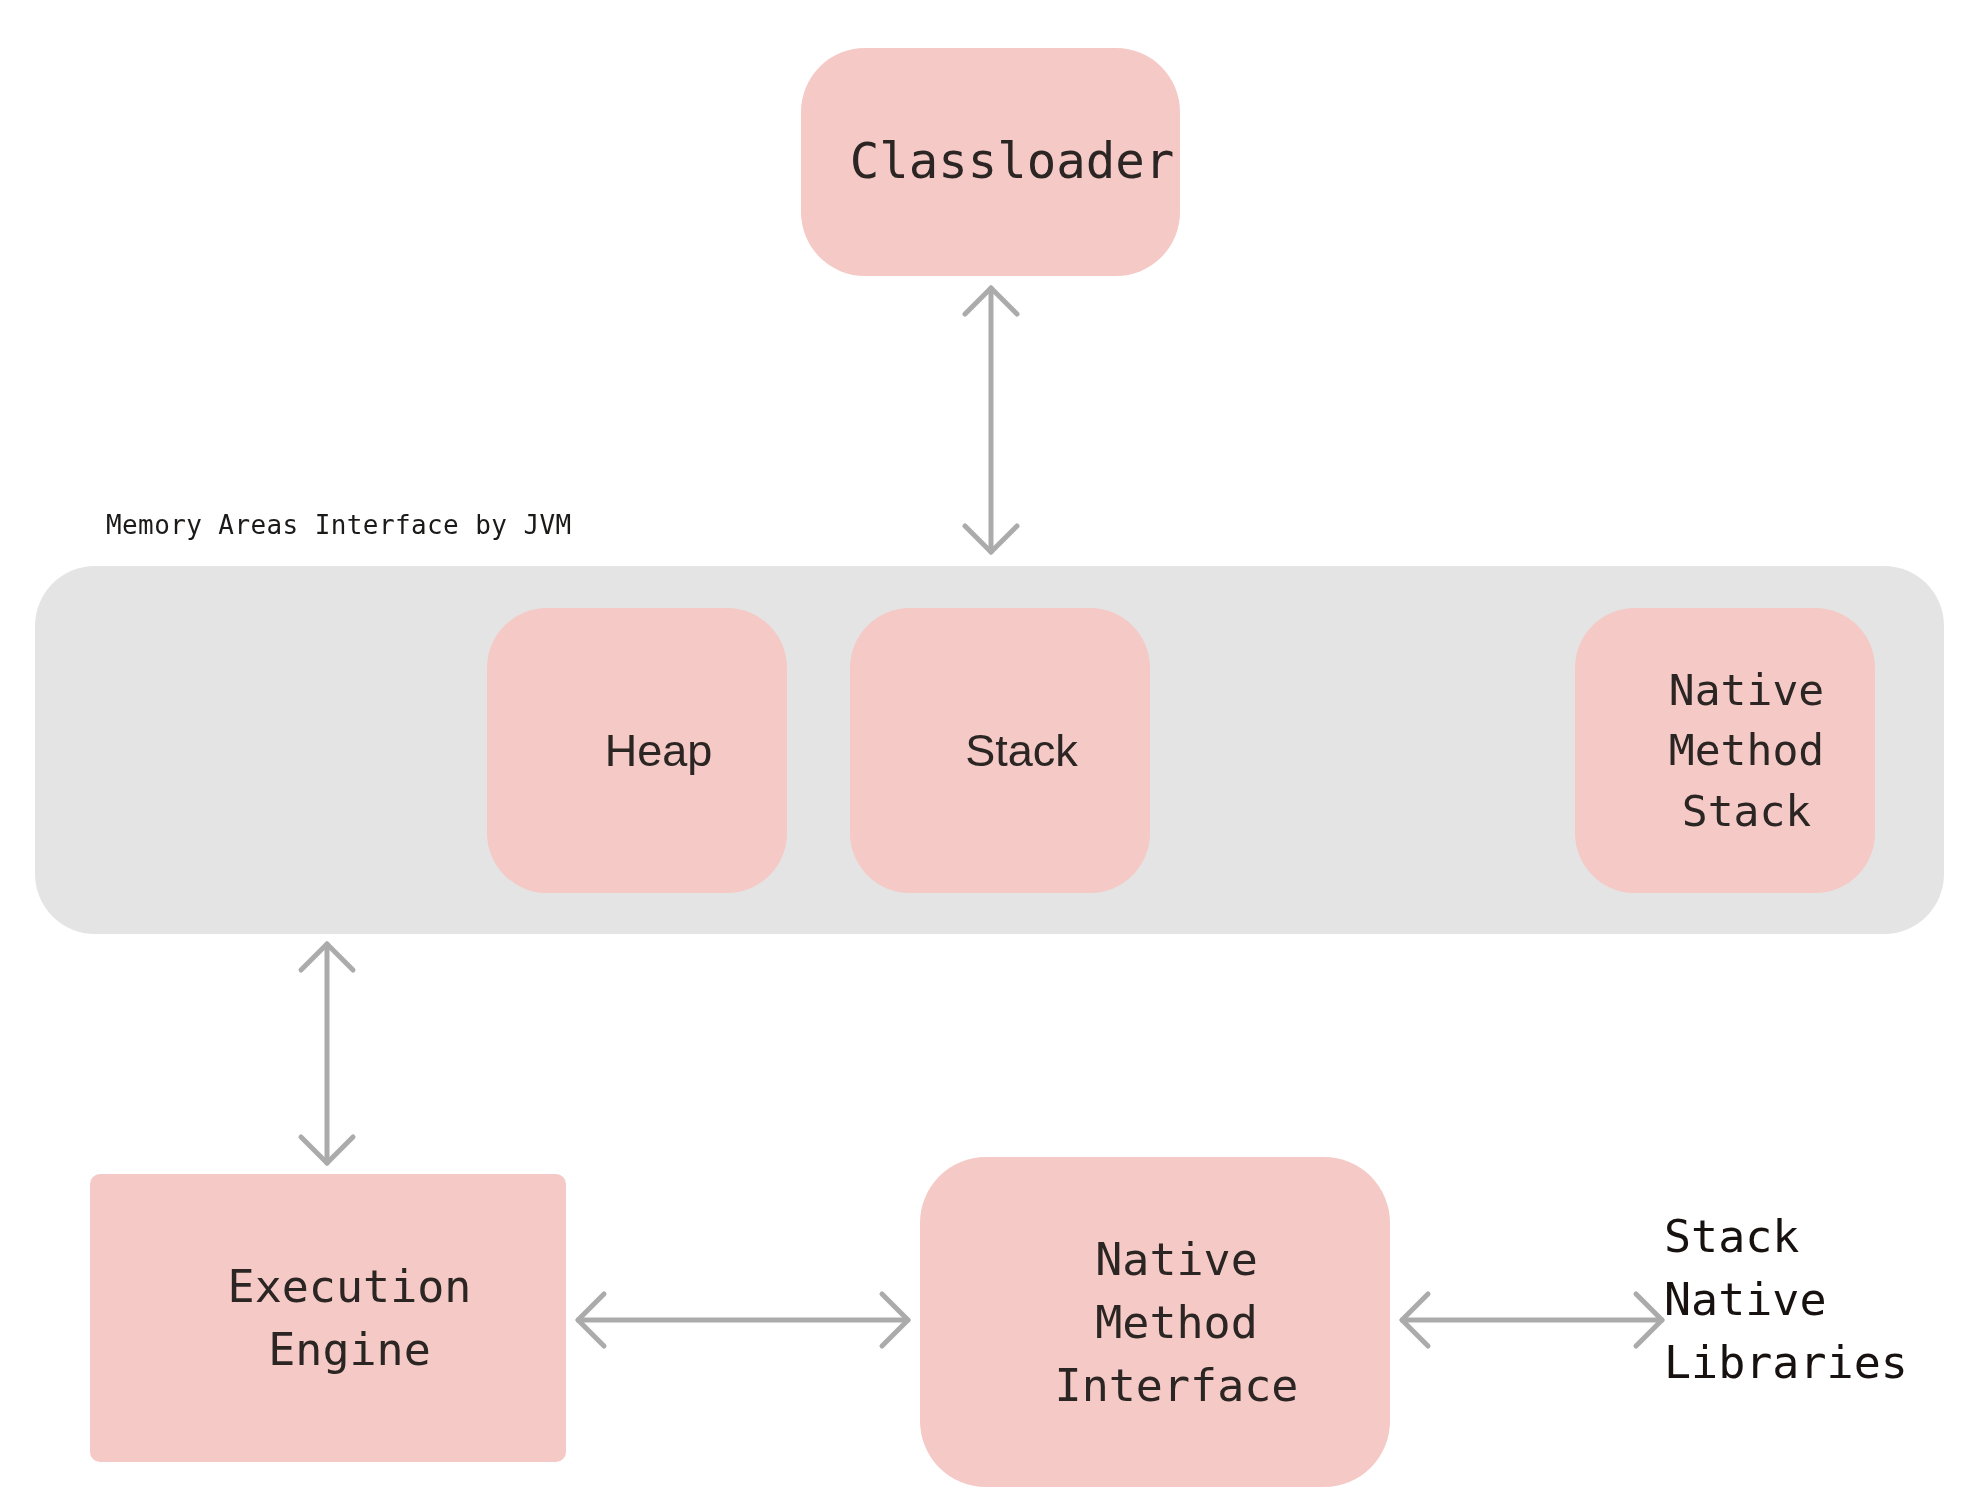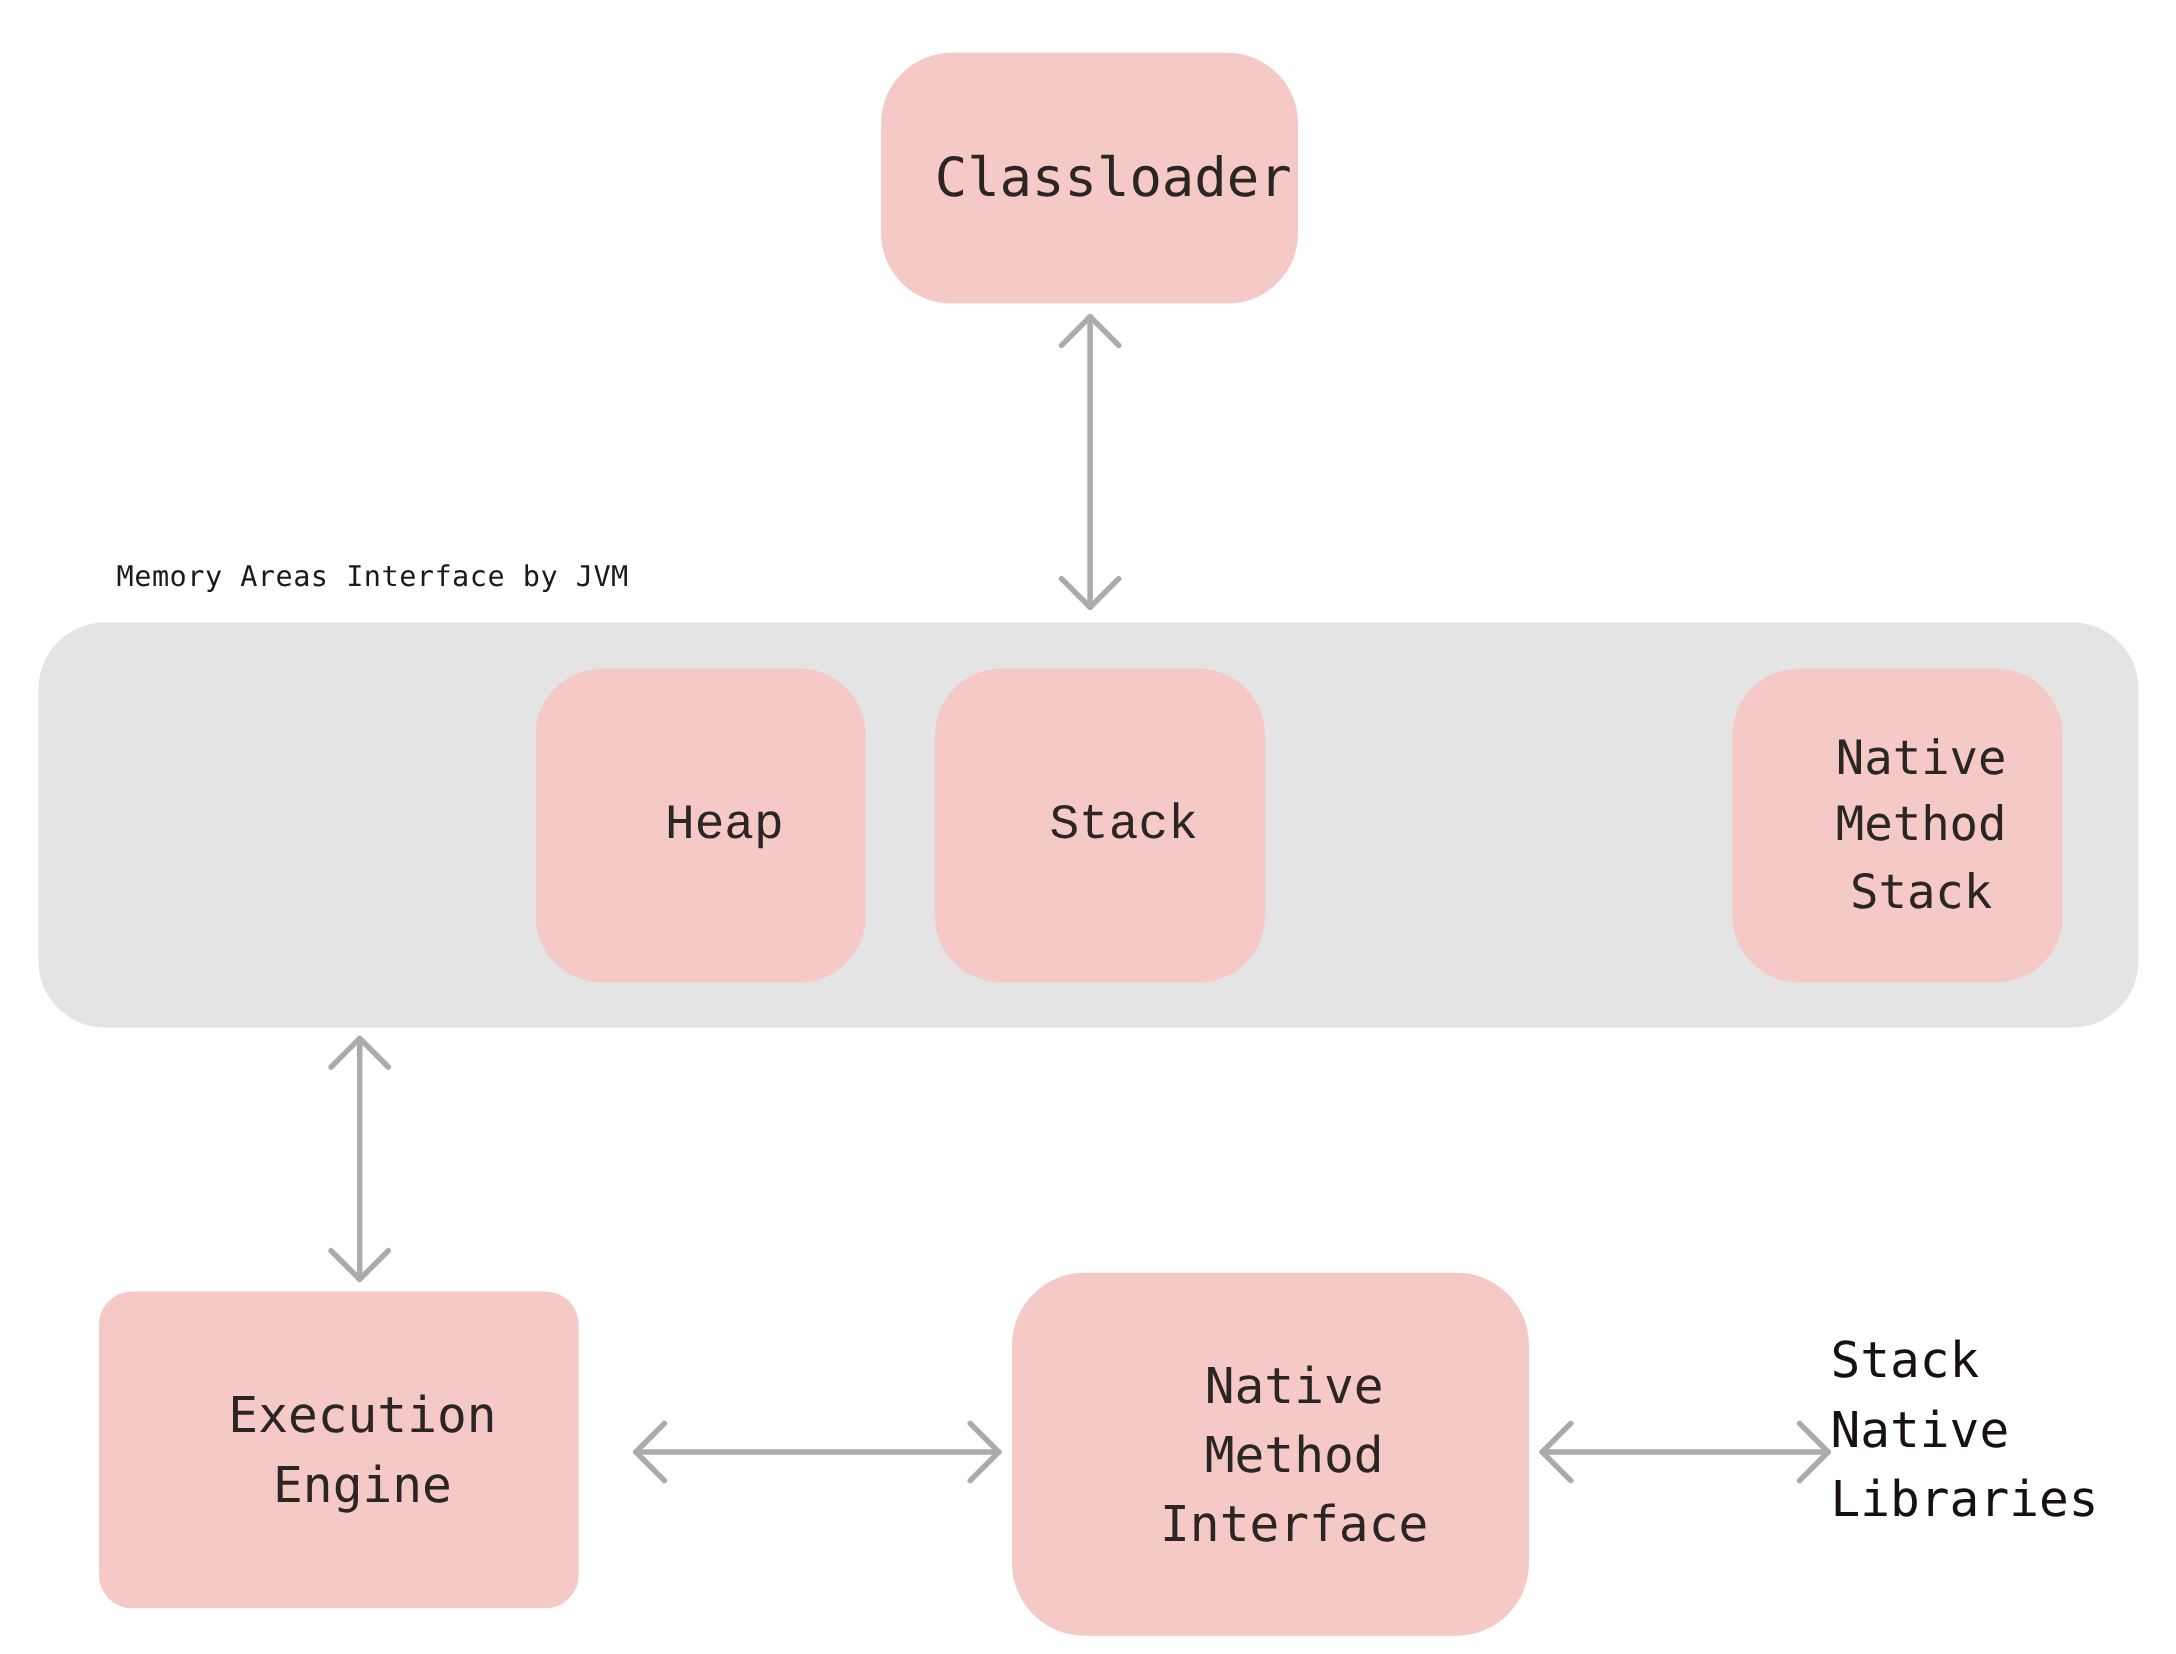--- a/index.html
+++ b/index.html
@@ -78,32 +78,32 @@
   }
   #mem-class-area   { left: 125px;  }
   #mem-heap         { left: 487px;  }
   #mem-stack        { left: 850px;  }
   #mem-pc-register  { left: 1212px; }
   #mem-native-stack { left: 1575px; }
 
   
   #mem-heap .node-label,
   #mem-stack .node-label {
-    font-family: Liberation Mono, monospace;
+    font-family: Liberation Sans, sans-serif;
     font-size: 45px;
   }
 
   
   #execution-engine {
     left: 90px;
     top: 1174px;
-    width: 436px;
+    width: 476px;
     height: 288px;
     font-size: 45px;
-    border-radius: 30px;
+    border-radius: 10px;
   }
   #native-method-interface {
     left: 920px;
     top: 1157px;
     width: 470px;
     height: 330px;
     font-size: 45px;
     border-radius: 66px;
   }
 

